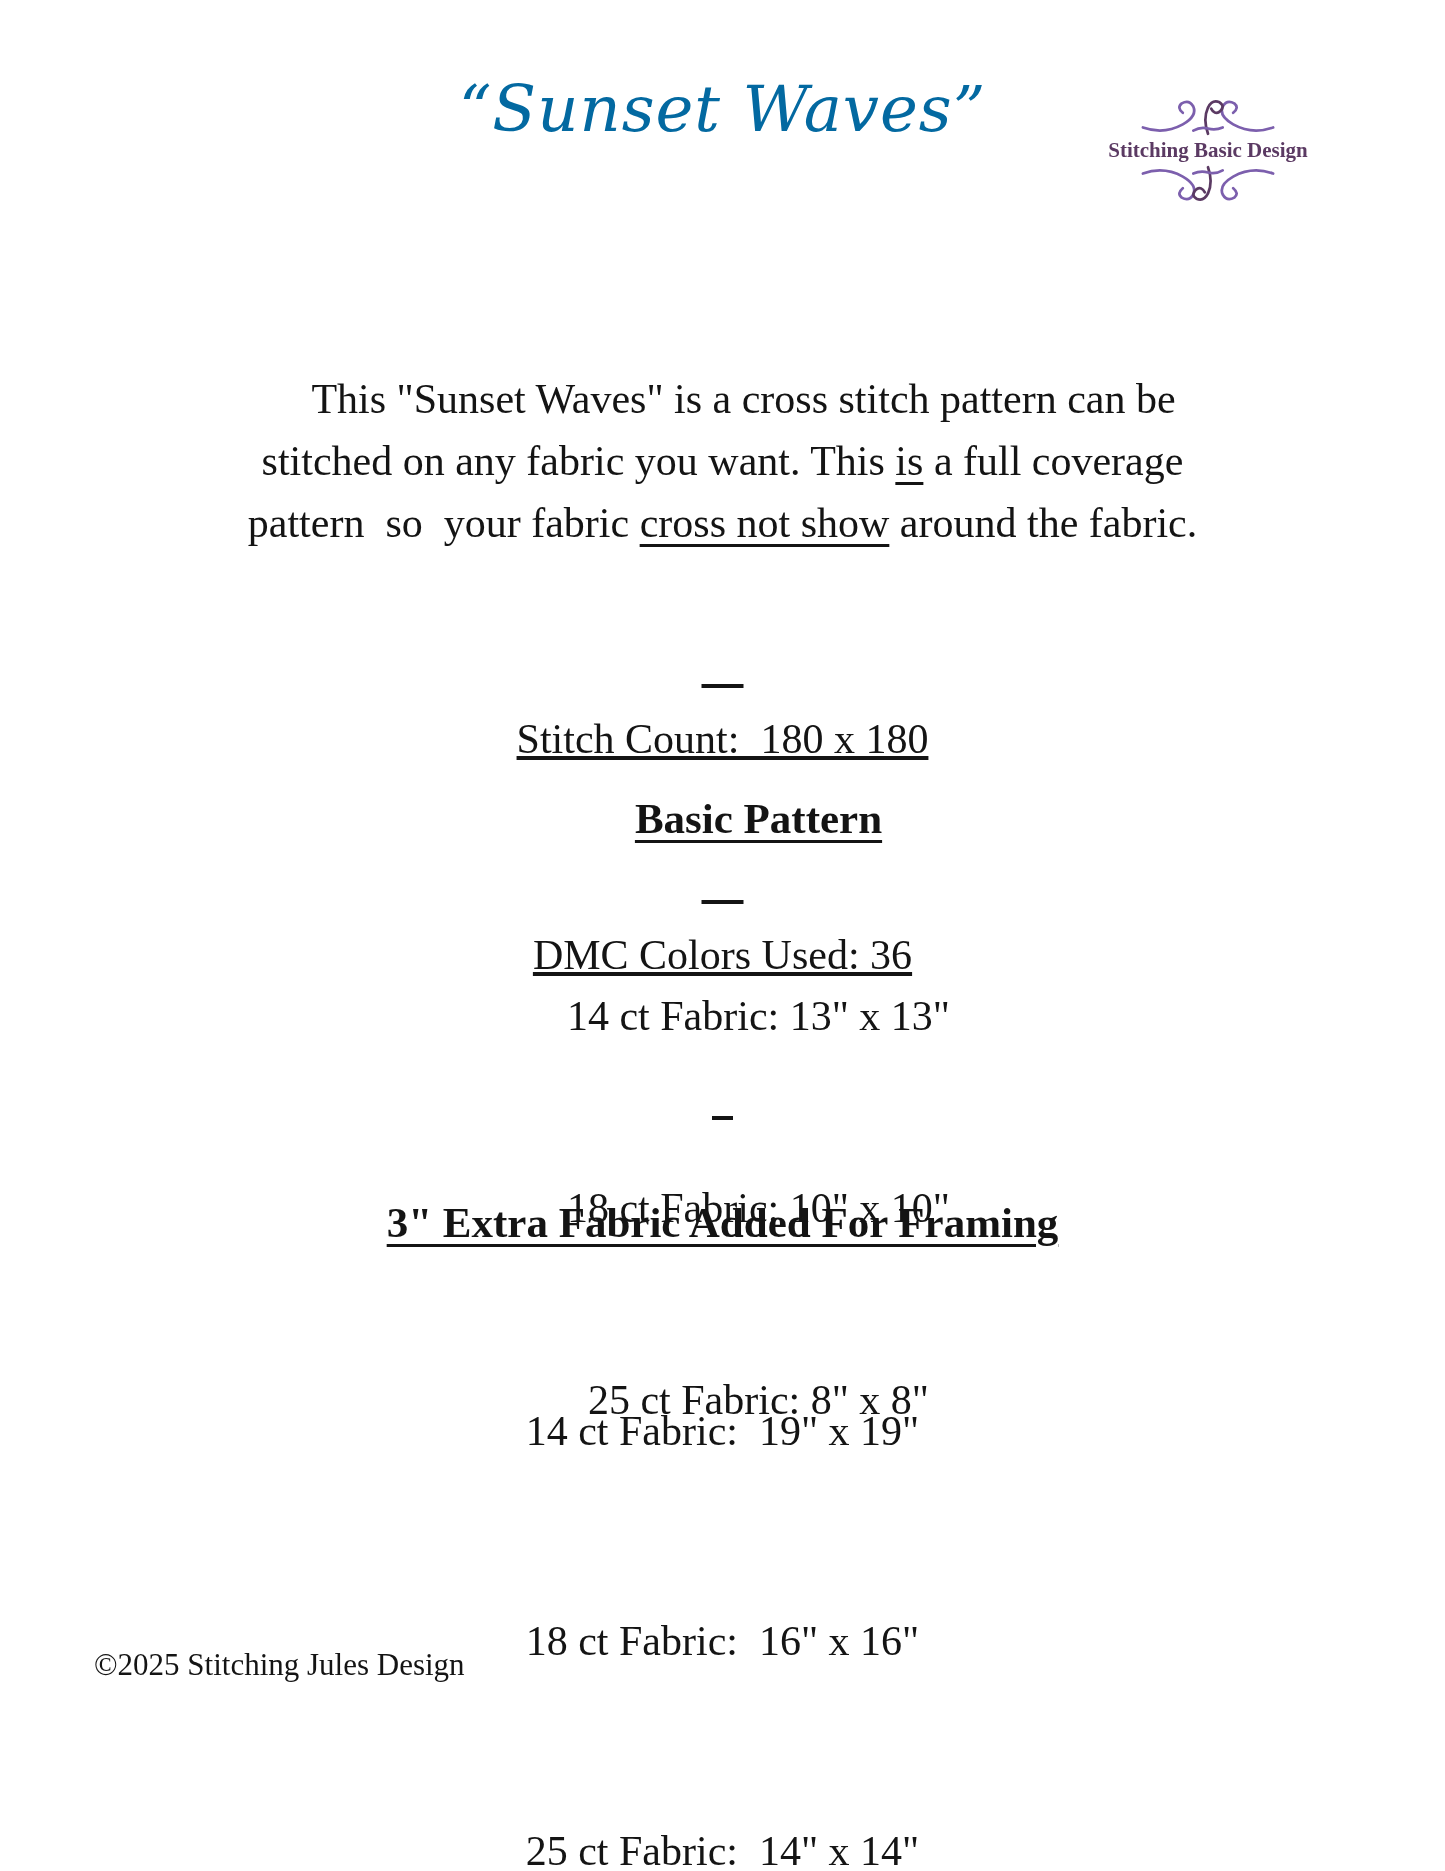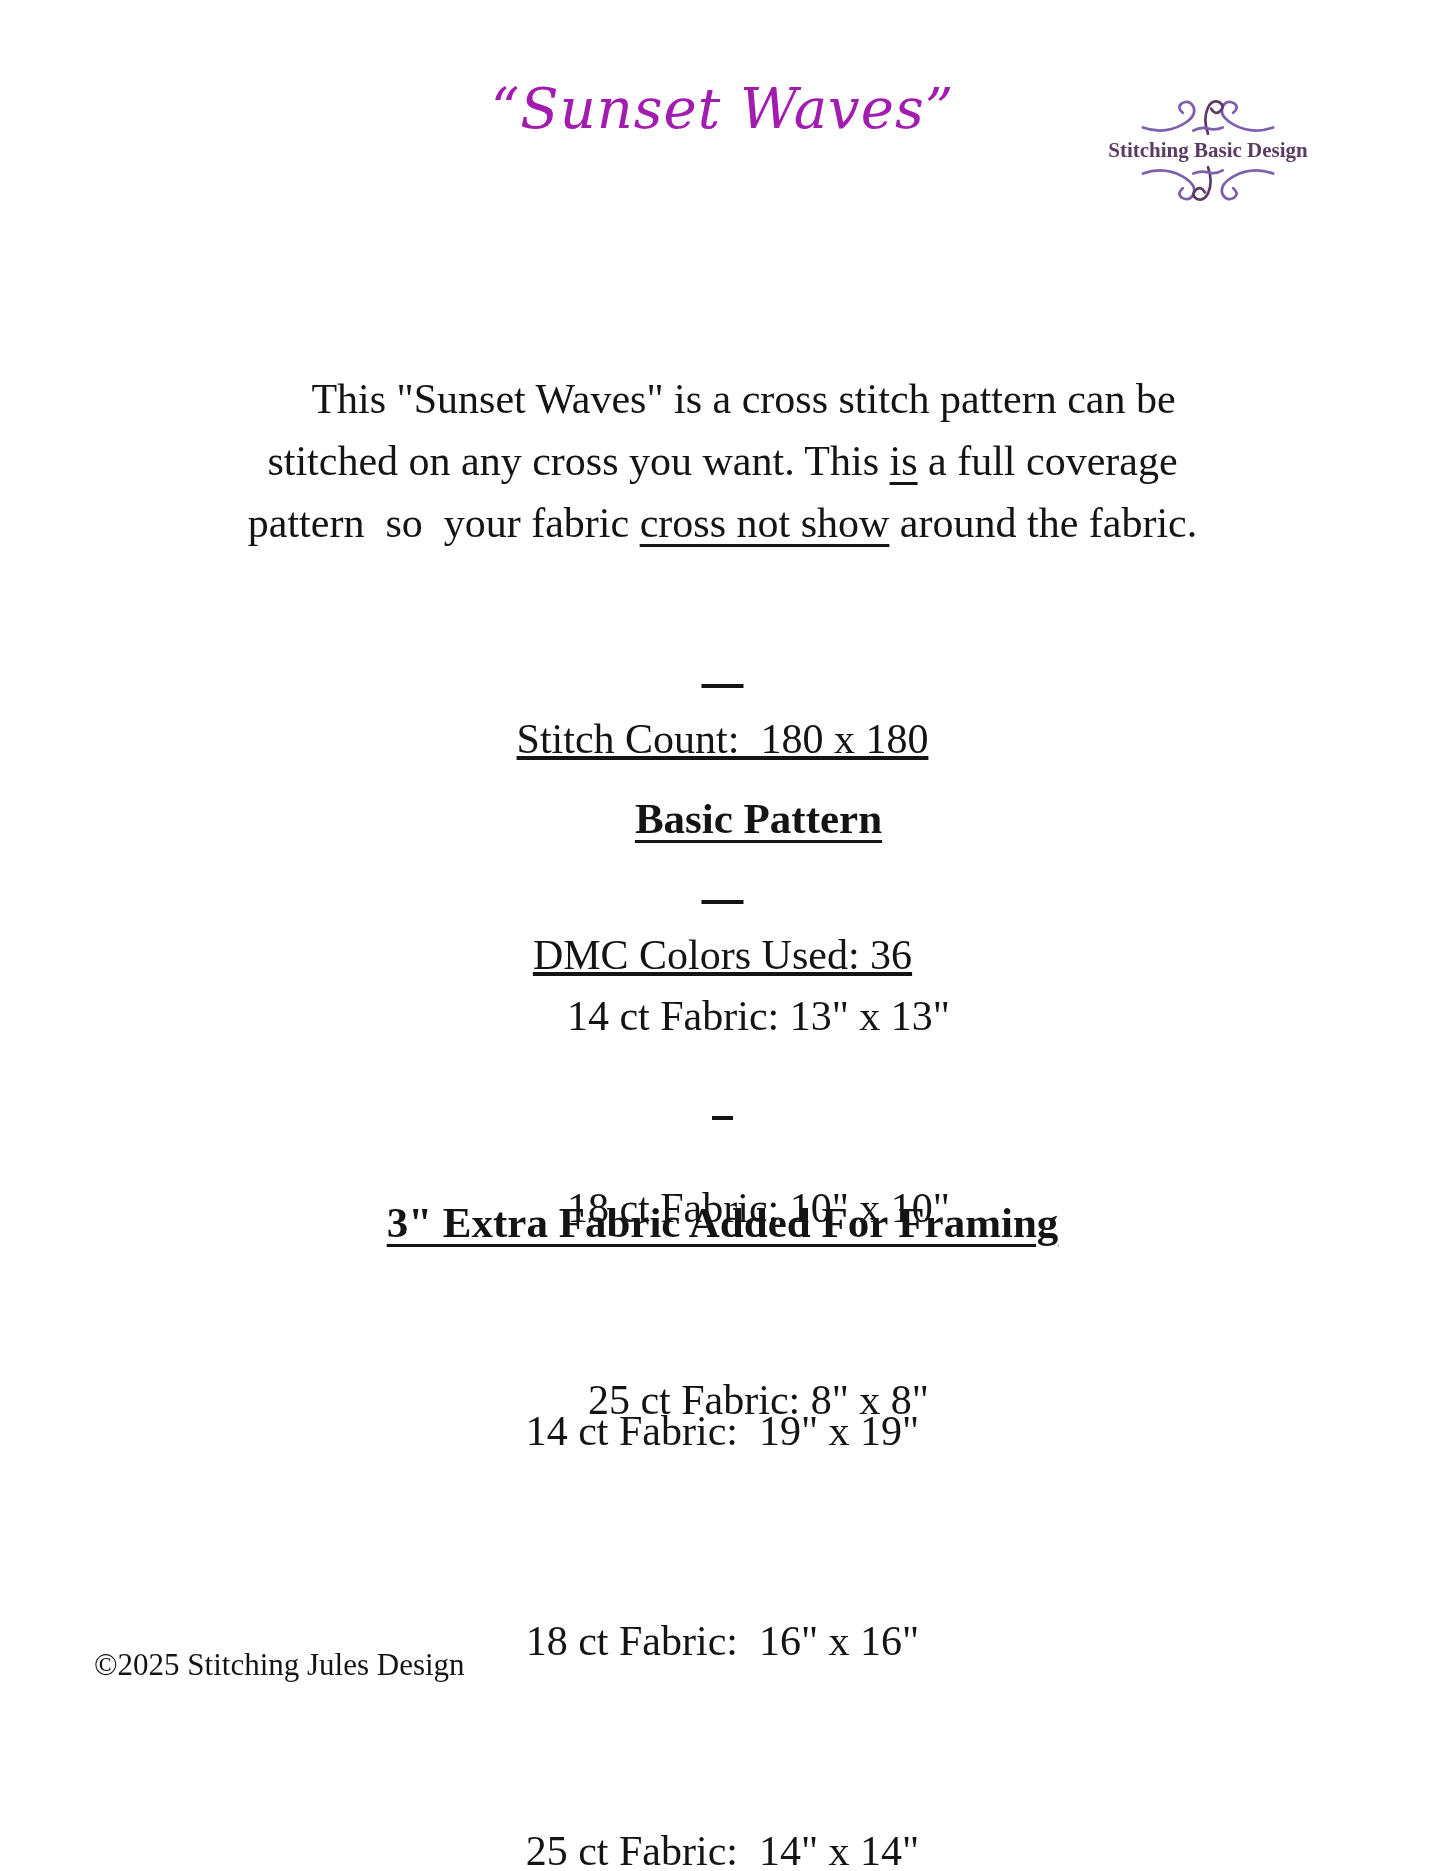--- a/index.html
+++ b/index.html
@@ -15,24 +15,24 @@
     overflow:hidden;
     font-family:"Liberation Serif","DejaVu Serif",serif;
     color:var(--ink);
   }
   
   .title{
     position:absolute;top:34px;left:0;width:100%;
     text-align:center;
     font-family:"DejaVu Serif","Liberation Serif",serif;
     font-style:italic;
-    font-size:56px;
+    font-size:64px;
     line-height:150px;
     letter-spacing:1px;
-    color:#a21caf;
+    color:#0369a1;
     white-space:pre;
   }
   
   .logo{
     position:absolute;left:1108px;top:96px;width:200px;
     text-align:center;
   }
   .logo .flourish{display:block;margin:0 auto;}
   .logo .flourish.bottom{transform:rotate(180deg);}
   .logo .logo-text{
@@ -112,21 +112,21 @@
     <svg class="flourish bottom" width="150" height="42" viewBox="0 0 140 40" xmlns="http://www.w3.org/2000/svg">
       <path class="lite" d="M8,30 Q28,37 46,27 Q60,19 56,10 Q52,3 45,7 Q40,11 46,16"></path>
       <path class="lite" d="M132,30 Q112,37 94,27 Q80,19 84,10 Q88,3 95,7 Q100,11 94,16"></path>
       <path class="dark" d="M70,36 Q65,22 70,11 Q74,3 81,6 Q87,10 81,15 Q76,18 73,12"></path>
       <path class="lite" d="M56,33 Q63,29 70,31 Q77,33 84,30"></path>
     </svg>
   </div>
 
   <div class="intro">
     <span class="line"><span>This "Sunset Waves" is a cross stitch pattern can be</span>
-</span><span class="line"><span>stitched on any cross you want. This </span><span class="u">is</span><span> a full coverage</span>
+</span><span class="line"><span>stitched on any fabric you want. This </span><span class="u">is</span><span> a full coverage</span>
 </span><span class="line"><span>pattern  so  your fabric </span><span class="u">cross not show</span><span> around the fabric.</span></span>
   </div>
 
   <div class="stats">
     <span class="row">Stitch Count:  180 x 180</span>
     <span class="row">DMC Colors Used: 36</span>
   </div>
 
   <div class="section basic">
     <div class="section-heading">Basic Pattern</div>

